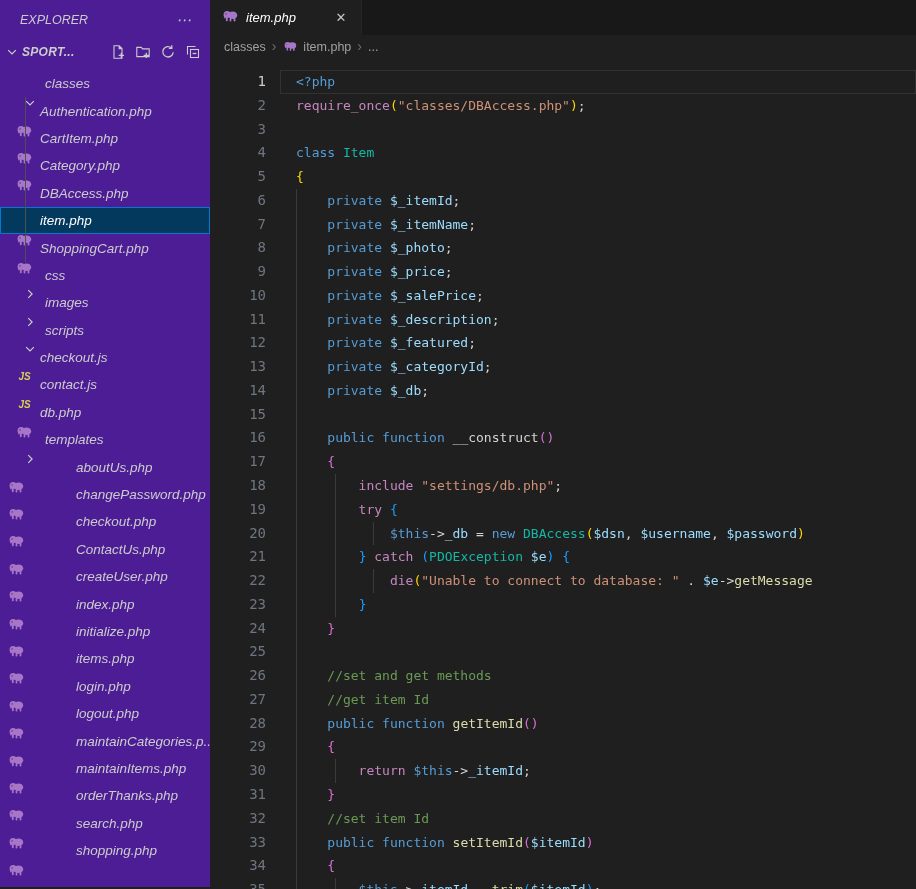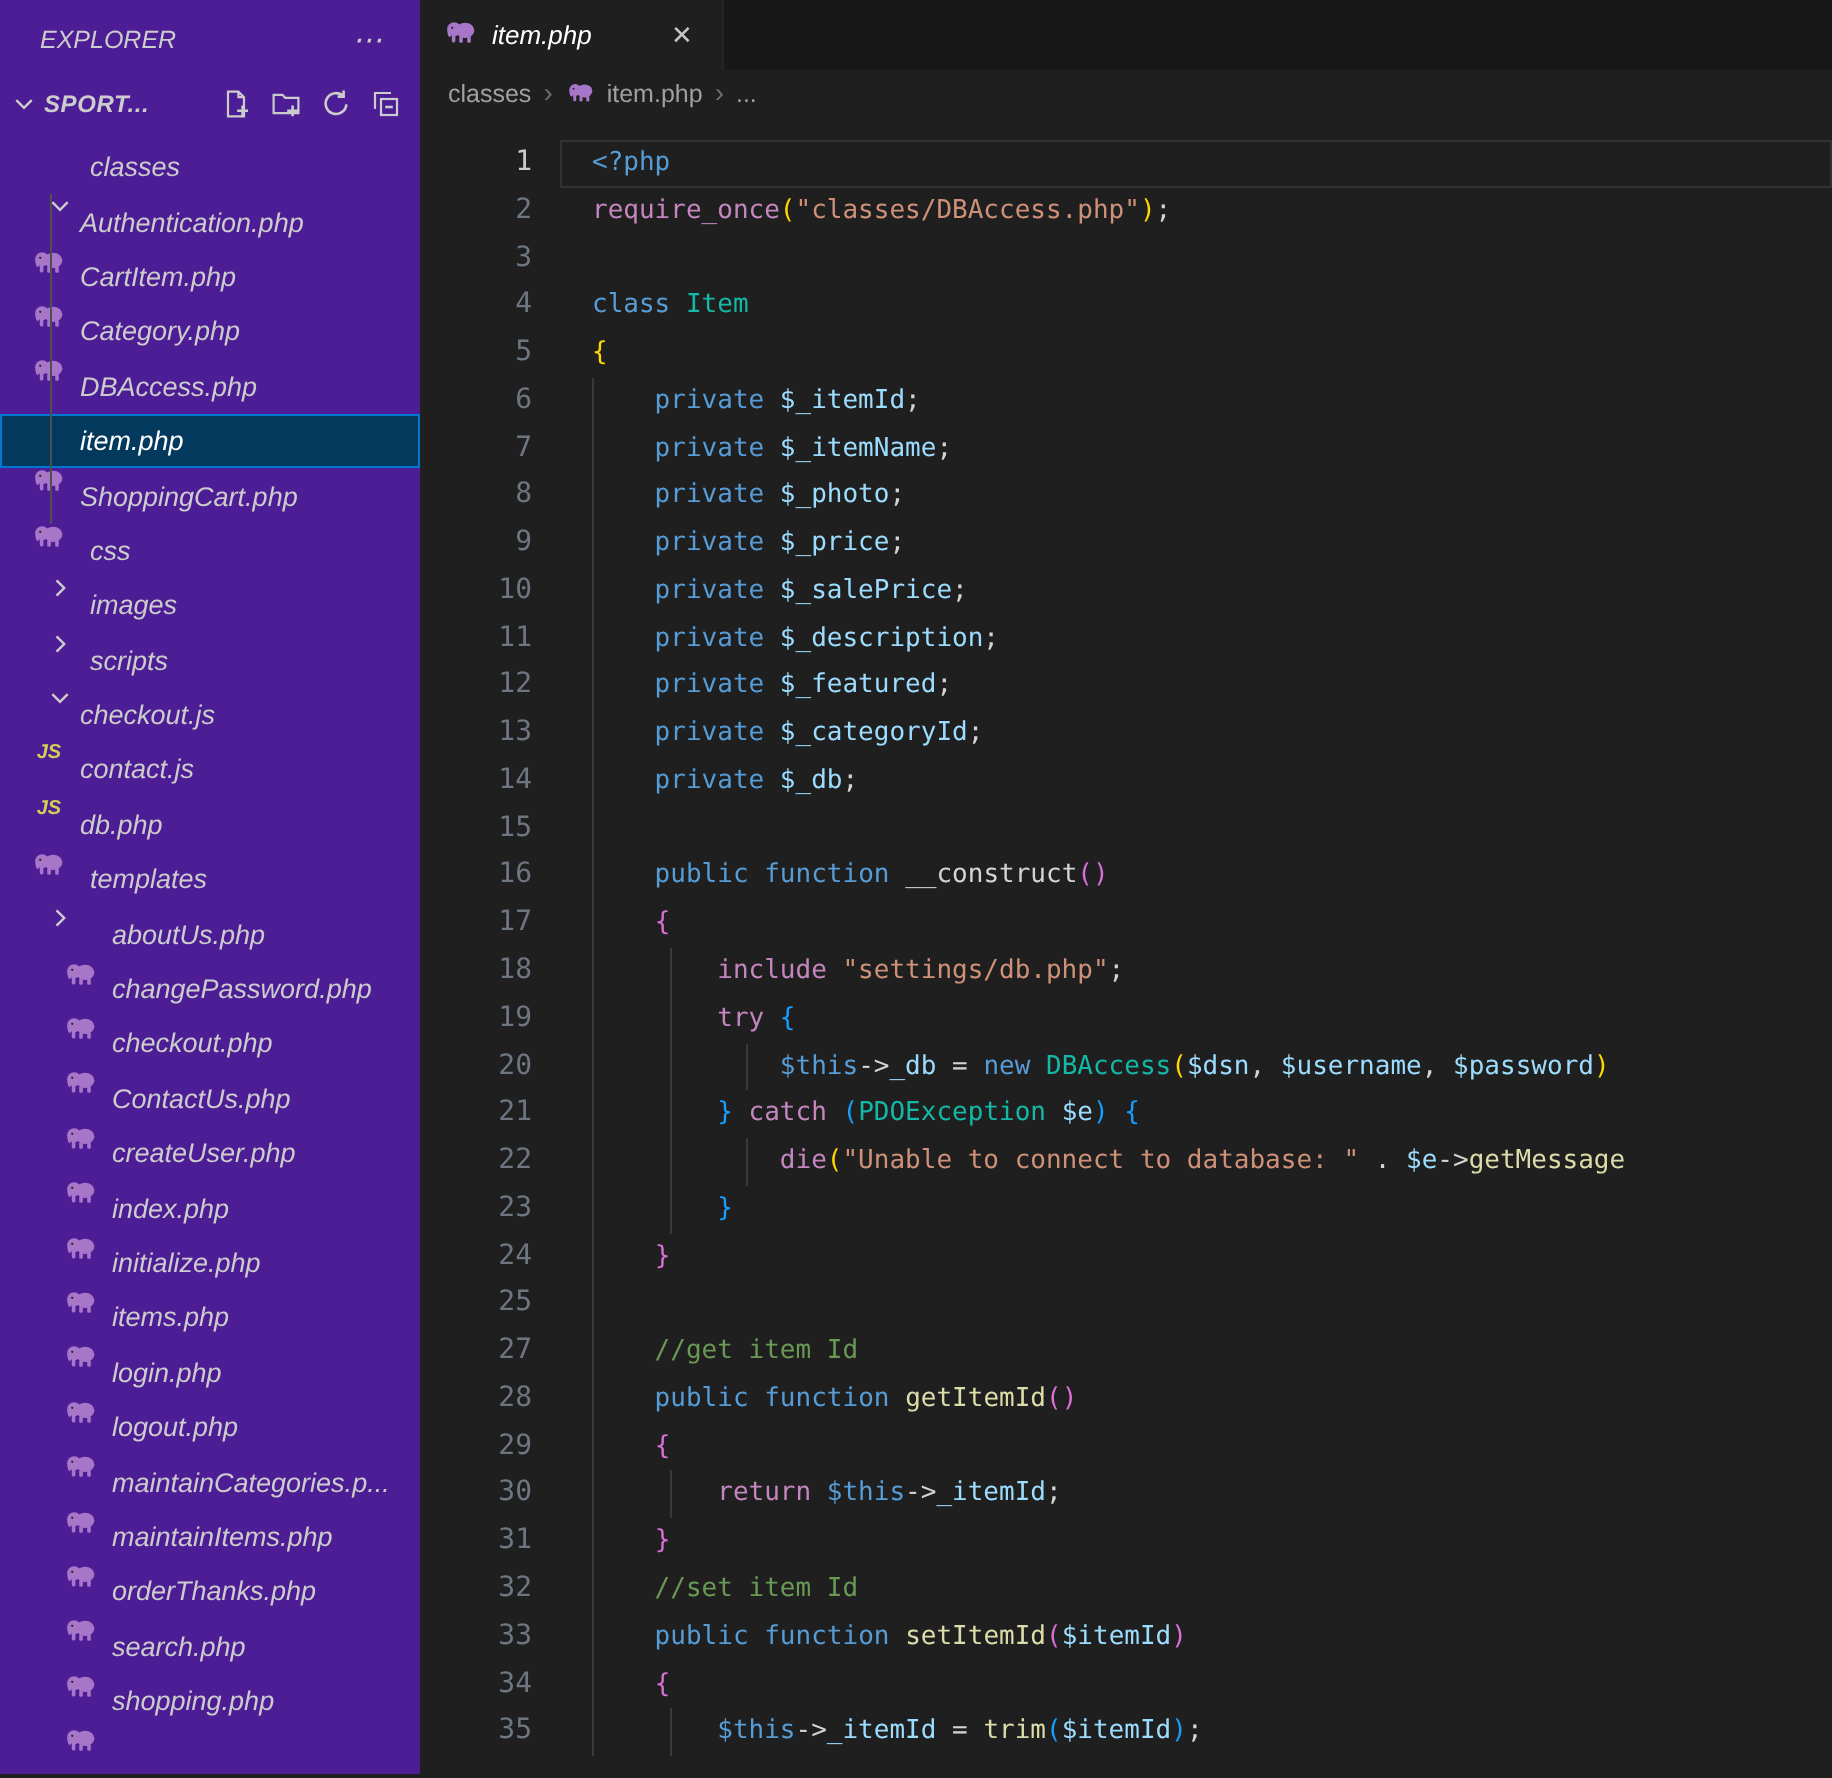--- a/index.html
+++ b/index.html
@@ -18,21 +18,21 @@
   .sb-section .chev { width:16px; height:16px; display:inline-flex; align-items:center; justify-content:center; }
   .sb-title { margin-left:2px; letter-spacing:.3px; white-space:nowrap; }
   .sb-actions { margin-left:auto; display:flex; gap:7px; }
   .sb-actions .abtn { width:18px; height:18px; display:inline-flex; align-items:center; justify-content:center; cursor:pointer; }
   .tree { position:absolute; top:70px; left:0; right:0; bottom:0; }
   .trow { height:27.4px; display:flex; align-items:center; font-size:13.5px; color:#cccccc;
     position:relative; cursor:pointer; white-space:nowrap; }
   .trow .icon { width:17px; height:17px; display:inline-flex; align-items:center; justify-content:center; flex:none;margin-top:38px; }
   .trow .lbl { margin-left:7px; }
   .trow.lv1f { padding-left:21px; }   
-  .trow.lv1 { padding-left:32px; }    
+  .trow.lv1 { padding-left:8px;gap:44px; }    
   .trow.lv2 { padding-left:16px; }    
   .trow.sel { background:#04395e; color:#ffffff; outline:1px solid #0078d4; outline-offset:-1px; }
   .tguide { position:absolute; left:25px; top:0; bottom:0; width:1px; background:#4f4f4f; }
   .jsbadge { font-size:10px; font-weight:bold; color:#d6ce53; font-family:"Liberation Sans",sans-serif; }
 
   
   .main { flex:1; display:flex; flex-direction:column; background:#1f1f1f; min-width:0; }
   .tabbar { height:35px; background:#181818; display:flex; flex:none; }
   .tab { width:152px; background:#1f1f1f; display:flex; align-items:center; padding:0 10px 0 12px;
     border-right:1px solid #252526; cursor:pointer; }
@@ -680,20 +680,25 @@
             <span class="num">24</span>
             <span class="code"><span class="tk-pn">    </span><span class="tk-b2">}</span></span>
           </div>
           <div class="line">
             <span class="eguide" style="left: 86px;"></span>
             <span class="num">25</span>
             <span class="code"></span>
           </div>
           <div class="line">
             <span class="eguide" style="left: 86px;"></span>
+            <span class="num">26</span>
+            <span class="code"><span class="tk-cm">    //set and get methods</span></span>
+          </div>
+          <div class="line">
+            <span class="eguide" style="left: 86px;"></span>
             <span class="num">27</span>
             <span class="code"><span class="tk-cm">    //get item Id</span></span>
           </div>
           <div class="line">
             <span class="eguide" style="left: 86px;"></span>
             <span class="num">28</span>
             <span class="code"><span class="tk-kw">    public</span><span class="tk-pn"> </span><span class="tk-kw">function</span><span class="tk-pn"> </span><span class="tk-fn">getItemId</span><span class="tk-b2">(</span><span class="tk-b2">)</span></span>
           </div>
           <div class="line">
             <span class="eguide" style="left: 86px;"></span>

